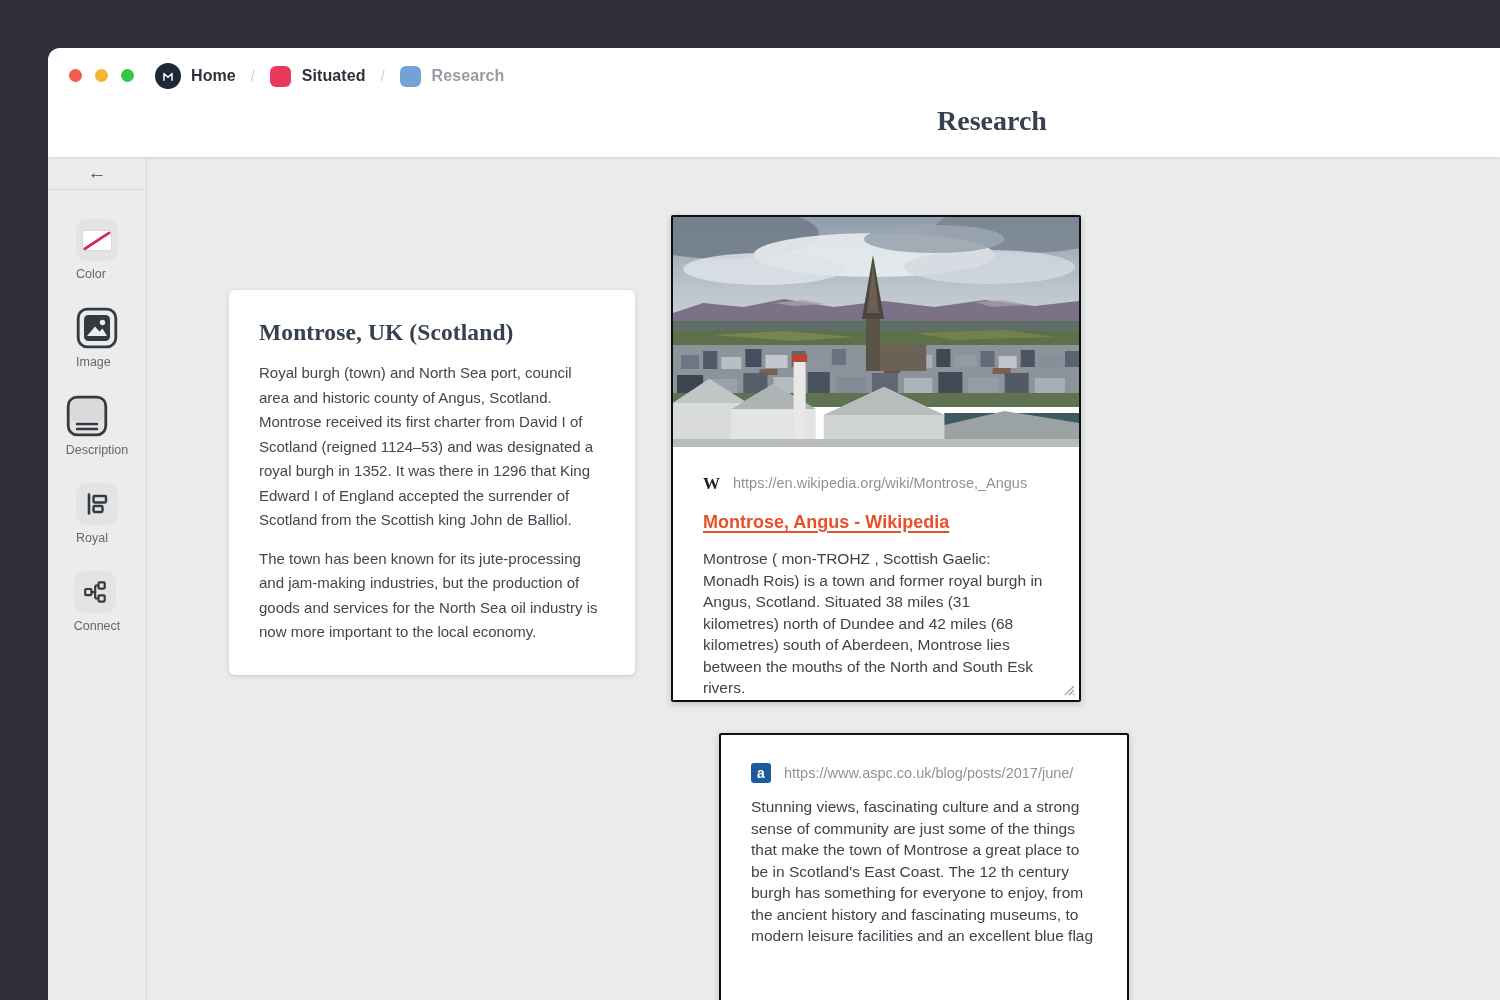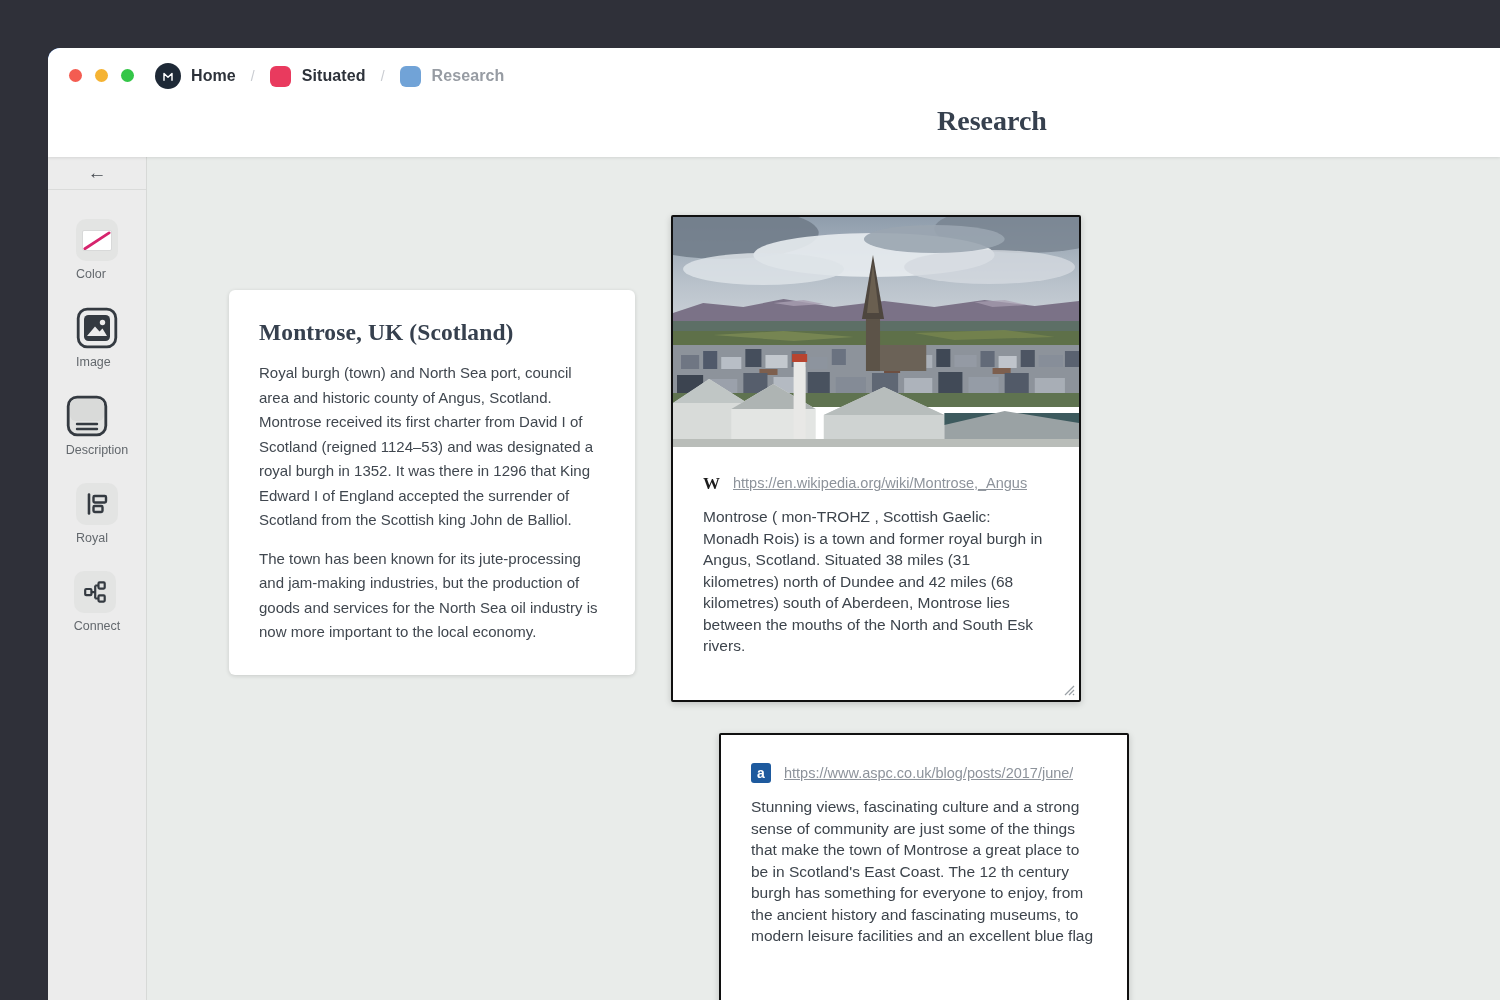--- a/index.html
+++ b/index.html
@@ -90,21 +90,21 @@
   .favicon-w {
     font-family:"Liberation Serif","DejaVu Serif",serif; font-weight:700;
     font-size:17px; color:#1c1c1c; flex:0 0 auto; line-height:1;
   }
   .favicon-a {
     width:20px; height:20px; border-radius:3px; background:#1e5a9e; color:#fff;
     font-size:14px; font-weight:700; display:flex; align-items:center; justify-content:center;
     flex:0 0 auto; line-height:1;
   }
   .url-text {
-    font-size:14.5px; color:#8d939b; margin-left:13px; white-space:nowrap; overflow:hidden;text-decoration:underline;
+    font-size:14.5px; color:#8d939b; margin-left:13px; white-space:nowrap; overflow:hidden;
   }
   .link-title {
     display:inline-block; margin-top:17px; font-size:18px; font-weight:700; color:#e8502a;
     text-decoration:underline; text-underline-offset:3px; text-decoration-thickness:1.5px;
     line-height:25px; cursor:pointer;
   }
   .link-desc { margin-top:13px; font-size:15.5px; line-height:21.5px; color:#3d444c; }
 
   .resize-handle { position:absolute; right:4px; bottom:4px; width:14px; height:14px; cursor:nwse-resize; }
 </style>
@@ -286,20 +286,21 @@
           <rect x="270" y="196" width="134" height="12" fill="#3d5a5e"></rect>
           <polygon points="270,230 270,208 330,194 404,206 404,230" fill="#9aa2a4"></polygon>
           <rect x="0" y="222" width="404" height="8" fill="#b9bdb9"></rect>
         </svg>
 
         <div class="link-body">
           <div class="url-row">
             <span class="favicon-w">W</span>
             <span class="url-text">https://en.wikipedia.org/wiki/Montrose,_Angus</span>
           </div>
+          <a class="link-title">Montrose, Angus - Wikipedia</a>
           <div class="link-desc">Montrose ( mon-TROHZ , Scottish Gaelic: Monadh Rois) is a town and former royal burgh in Angus, Scotland. Situated 38 miles (31 kilometres) north of Dundee and 42 miles (68 kilometres) south of Aberdeen, Montrose lies between the mouths of the North and South Esk rivers.</div>
         </div>
 
         <svg class="resize-handle" viewBox="0 0 14 14">
           <line x1="4" y1="13" x2="13" y2="4" stroke="#9aa0a6" stroke-width="1.3"></line>
           <line x1="8" y1="13" x2="13" y2="8" stroke="#9aa0a6" stroke-width="1.3"></line>
           <line x1="12" y1="13" x2="13" y2="12" stroke="#9aa0a6" stroke-width="1.3"></line>
         </svg>
       </div>
 

